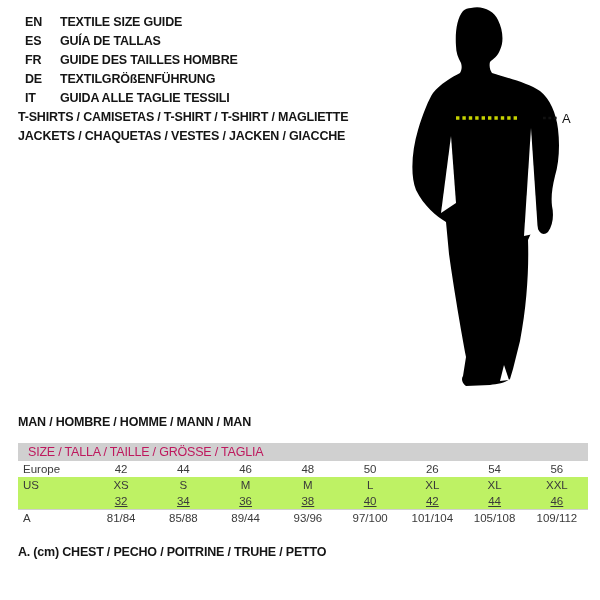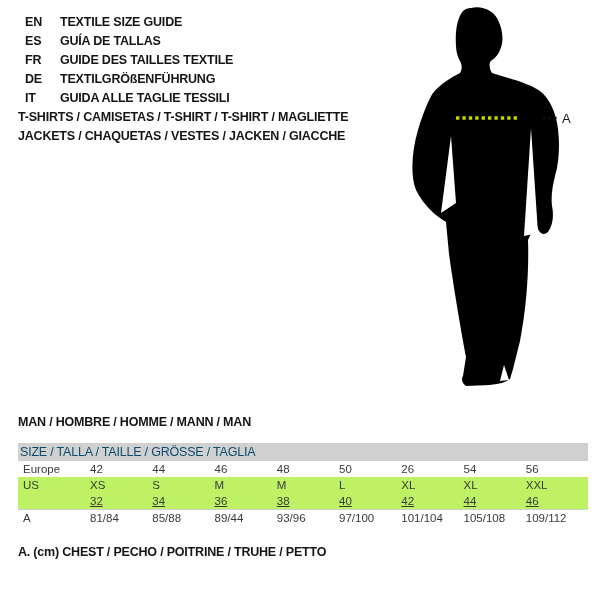--- a/index.html
+++ b/index.html
@@ -19,24 +19,24 @@
   
   .figure-area{position:absolute;left:405px;top:4px;width:180px;height:392px;}
   .figure-area svg{display:block;width:100%;height:100%;}
   svg text{font-family:"Liberation Sans",sans-serif;fill:#111;}
 
   .gender{position:absolute;left:18px;top:415px;font-weight:bold;font-size:12.5px;
           letter-spacing:-0.2px;white-space:nowrap;}
 
   
   .size-table{position:absolute;left:18px;top:443px;width:570px;font-size:11.5px;color:#3a3a3a;}
-  .thead{height:18px;line-height:18px;background:#d0d0d0;padding-left:2px;
-         font-size:12.5px;color:#0c4a6e;letter-spacing:-0.2px;}
+  .thead{height:18px;line-height:18px;background:#d0d0d0;padding-left:10px;
+         font-size:12.5px;color:#be185d;letter-spacing:-0.2px;}
   .trow{display:grid;grid-template-columns:72px repeat(8,1fr);height:16px;line-height:16px;}
-  .trow span{text-align:left;}
+  .trow span{text-align:center;}
   .trow .tlabel{text-align:left;padding-left:5px;}
   .row-us{background:#bef264;}
   .row-num{background:#bef264;text-decoration:underline;}
   .row-a{border-top:1px solid #cfcfcf;}
 
   .footnote{position:absolute;left:18px;top:545px;font-weight:bold;font-size:12.5px;
             letter-spacing:-0.2px;white-space:nowrap;}
 </style>
 </head>
 <body>
@@ -47,21 +47,21 @@
     <div class="lang-row">
       <span class="lang-code">EN</span>
       <span class="lang-label">TEXTILE SIZE GUIDE</span>
     </div>
     <div class="lang-row">
       <span class="lang-code">ES</span>
       <span class="lang-label">GUÍA DE TALLAS</span>
     </div>
     <div class="lang-row">
       <span class="lang-code">FR</span>
-      <span class="lang-label">GUIDE DES TAILLES TEXTILE</span>
+      <span class="lang-label">GUIDE DES TAILLES HOMBRE</span>
     </div>
     <div class="lang-row">
       <span class="lang-code">DE</span>
       <span class="lang-label">TEXTILGRÖßENFÜHRUNG</span>
     </div>
     <div class="lang-row">
       <span class="lang-code">IT</span>
       <span class="lang-label">GUIDA ALLE TAGLIE TESSILI</span>
     </div>
   </div>

